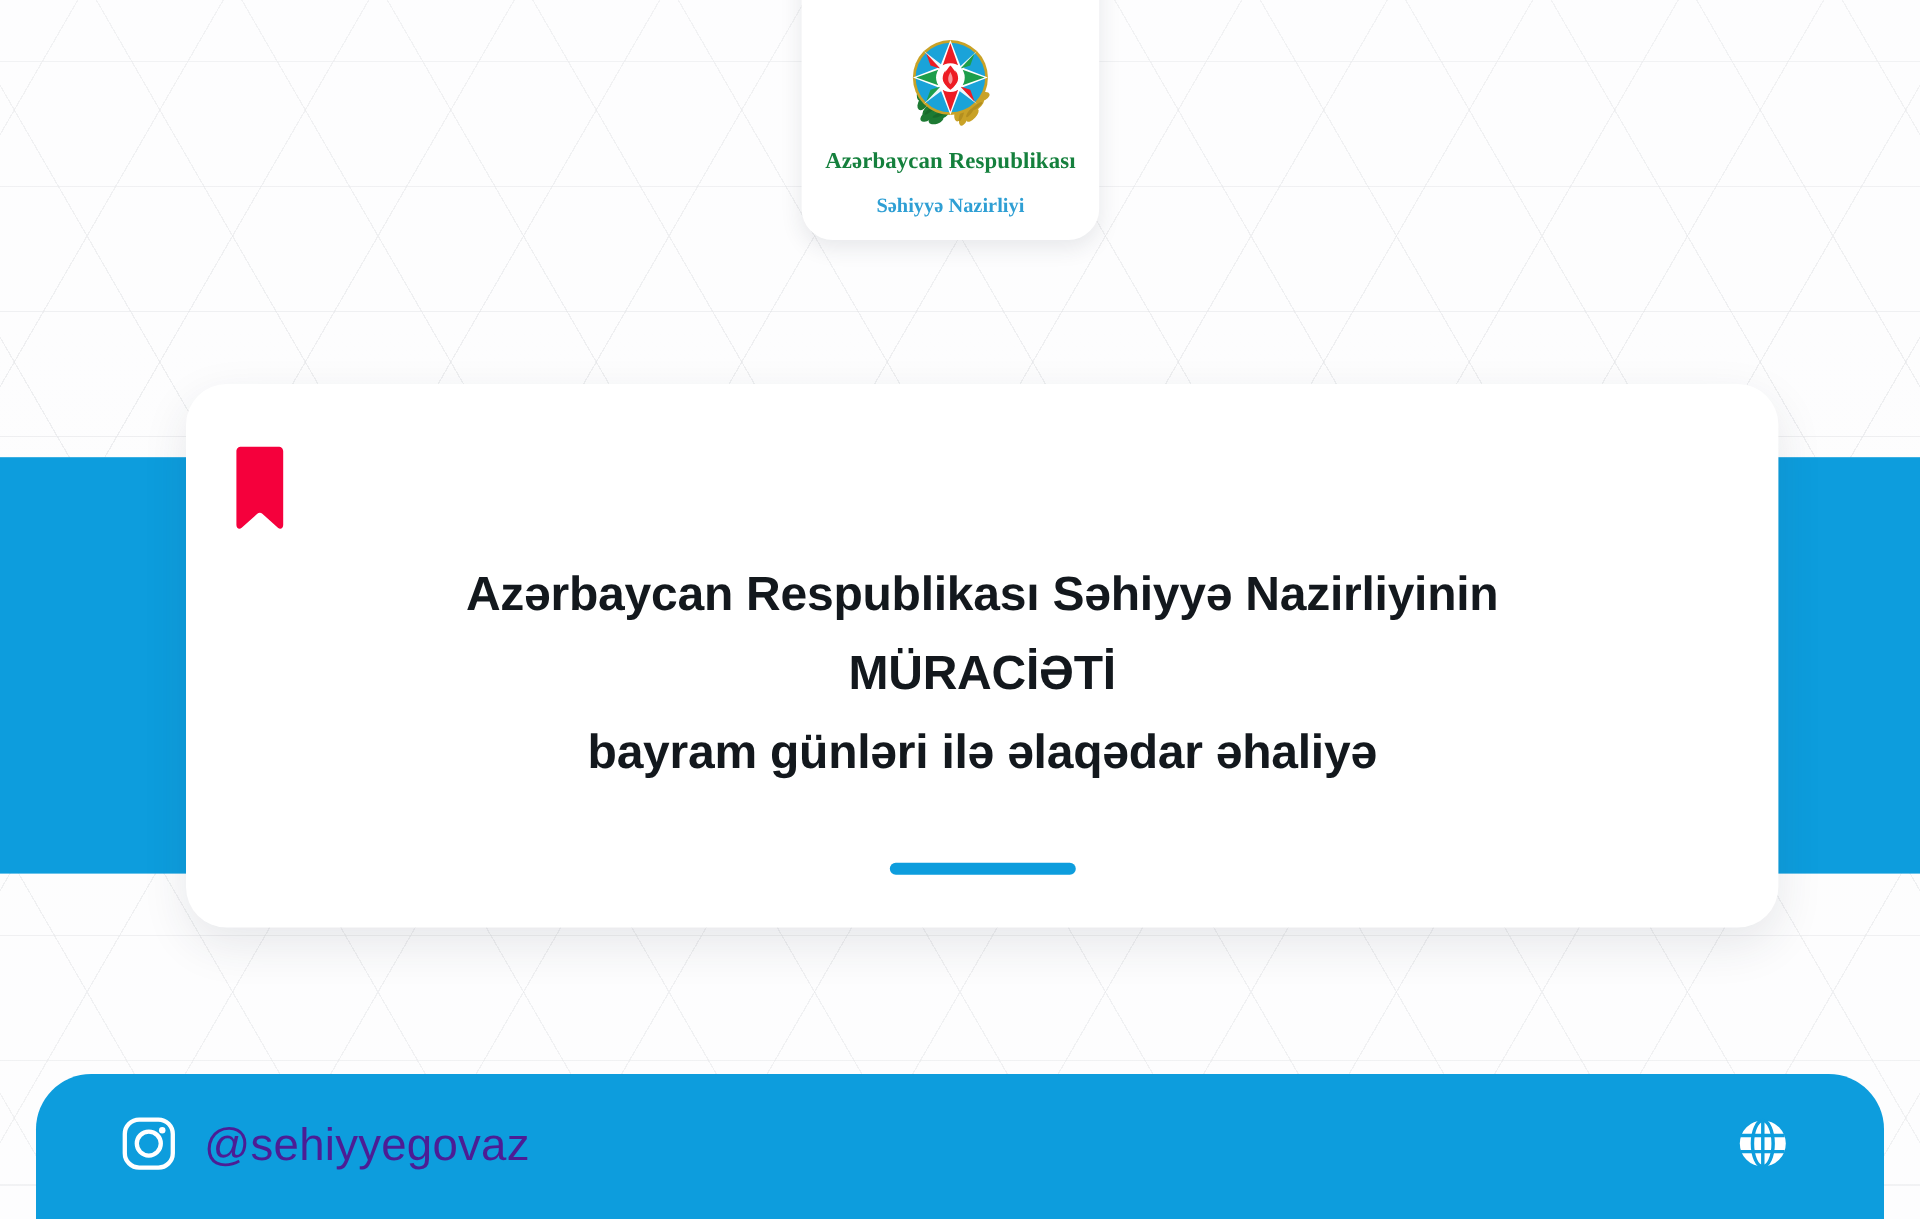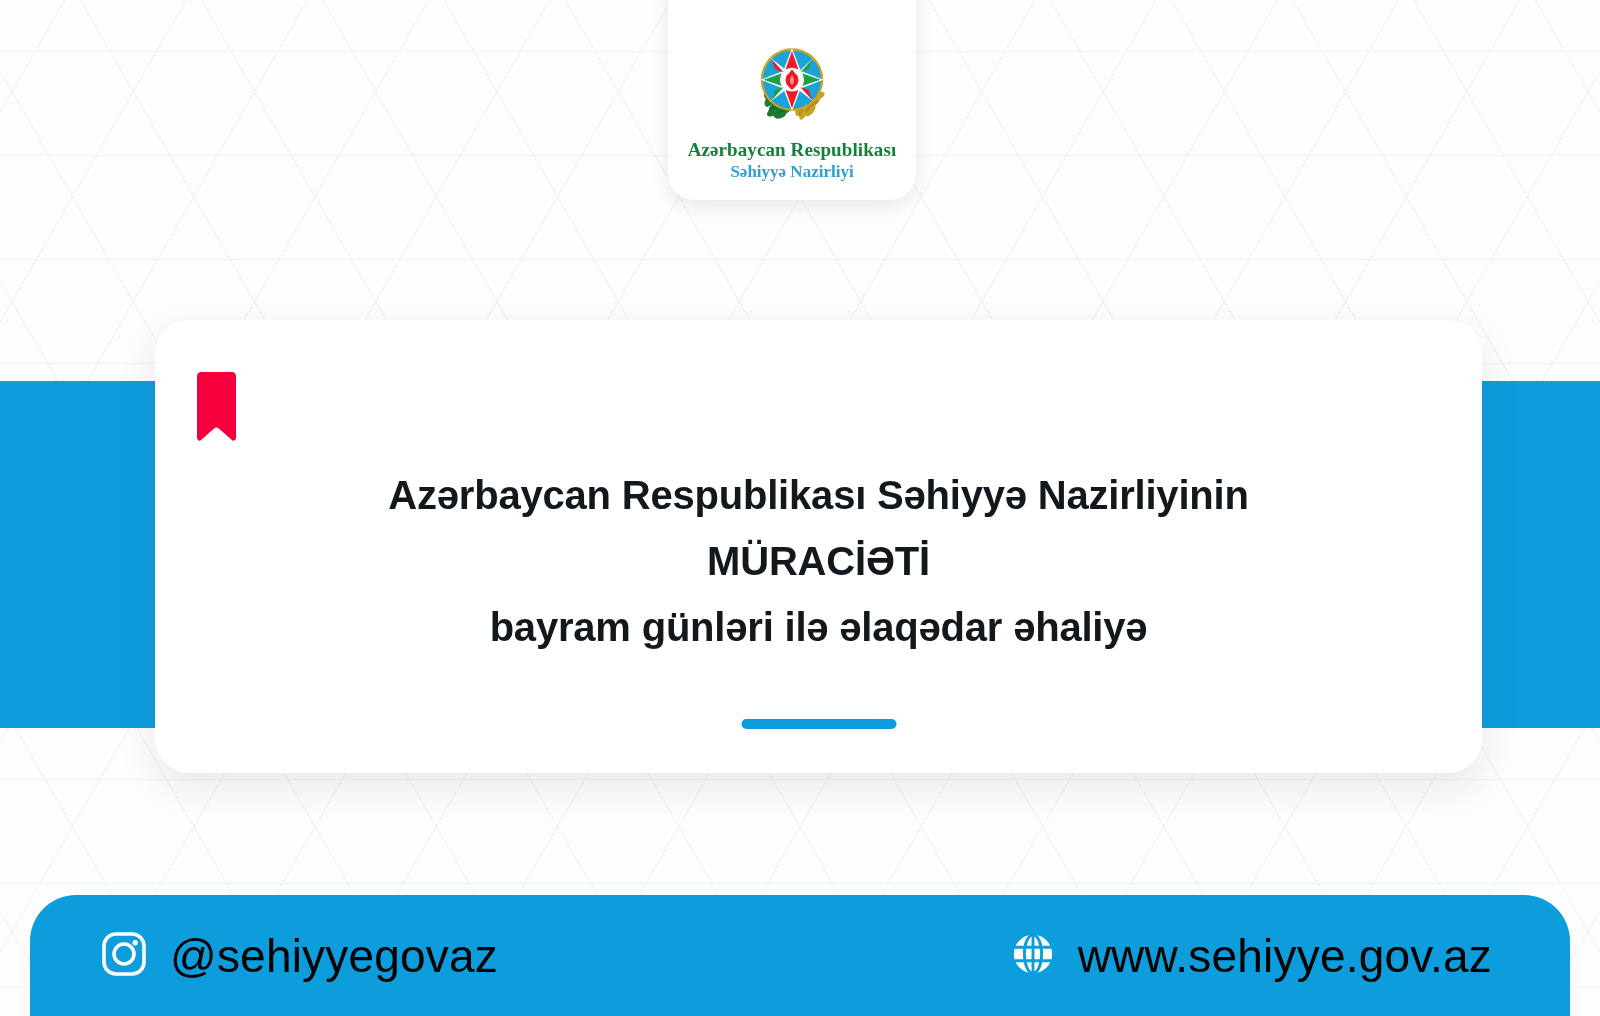--- a/index.html
+++ b/index.html
@@ -101,21 +101,21 @@
     font-size: 19px;
     color: #15803d;
     letter-spacing: 0.1px;
     white-space: nowrap;
   }
   .logo-line2 {
     font-family: "Liberation Serif", serif;
     font-weight: bold;
     font-size: 17px;
     color: #2f9fd4;
-    margin-top: 1px;
+    margin-top: 16px;
     white-space: nowrap;
   }
 
   
   .main-card {
     position: absolute;
     left: 155px;
     top: 320px;
     width: 1327px;
     height: 453px;
@@ -182,23 +182,23 @@
     justify-content: space-between;
     padding: 0 78px 0 70px;
     box-sizing: border-box;
   }
   .footer-item {
     display: flex;
     align-items: center;
     gap: 22px;
   }
   .footer-text {
-    color: #000000;
+    color: #4c1d95;
     font-family: "Liberation Sans", sans-serif;
-    font-size: 46px;
+    font-size: 38px;
     font-weight: 400;
     letter-spacing: 0.2px;
     white-space: nowrap;
   }
   .footer-icon { display: block; }
 </style>
 </head>
 <body>
 
 <div id="poster">
@@ -314,19 +314,18 @@
           <svg viewBox="0 0 48 48" width="46" height="46" aria-hidden="true">
             <circle cx="24" cy="24" r="20" fill="#ffffff"></circle>
             <g stroke="#0d9ddd" stroke-width="3" fill="none">
               <line x1="5" y1="17" x2="43" y2="17"></line>
               <line x1="5" y1="31" x2="43" y2="31"></line>
               <ellipse cx="24" cy="24" rx="9" ry="20"></ellipse>
               <line x1="24" y1="3" x2="24" y2="45"></line>
             </g>
           </svg>
         </span>
-        <span class="footer-text">www.sehiyye.gov.az</span>
       </div>
 
     </div>
   </div>
 
 </div>
 
 </body></html>

